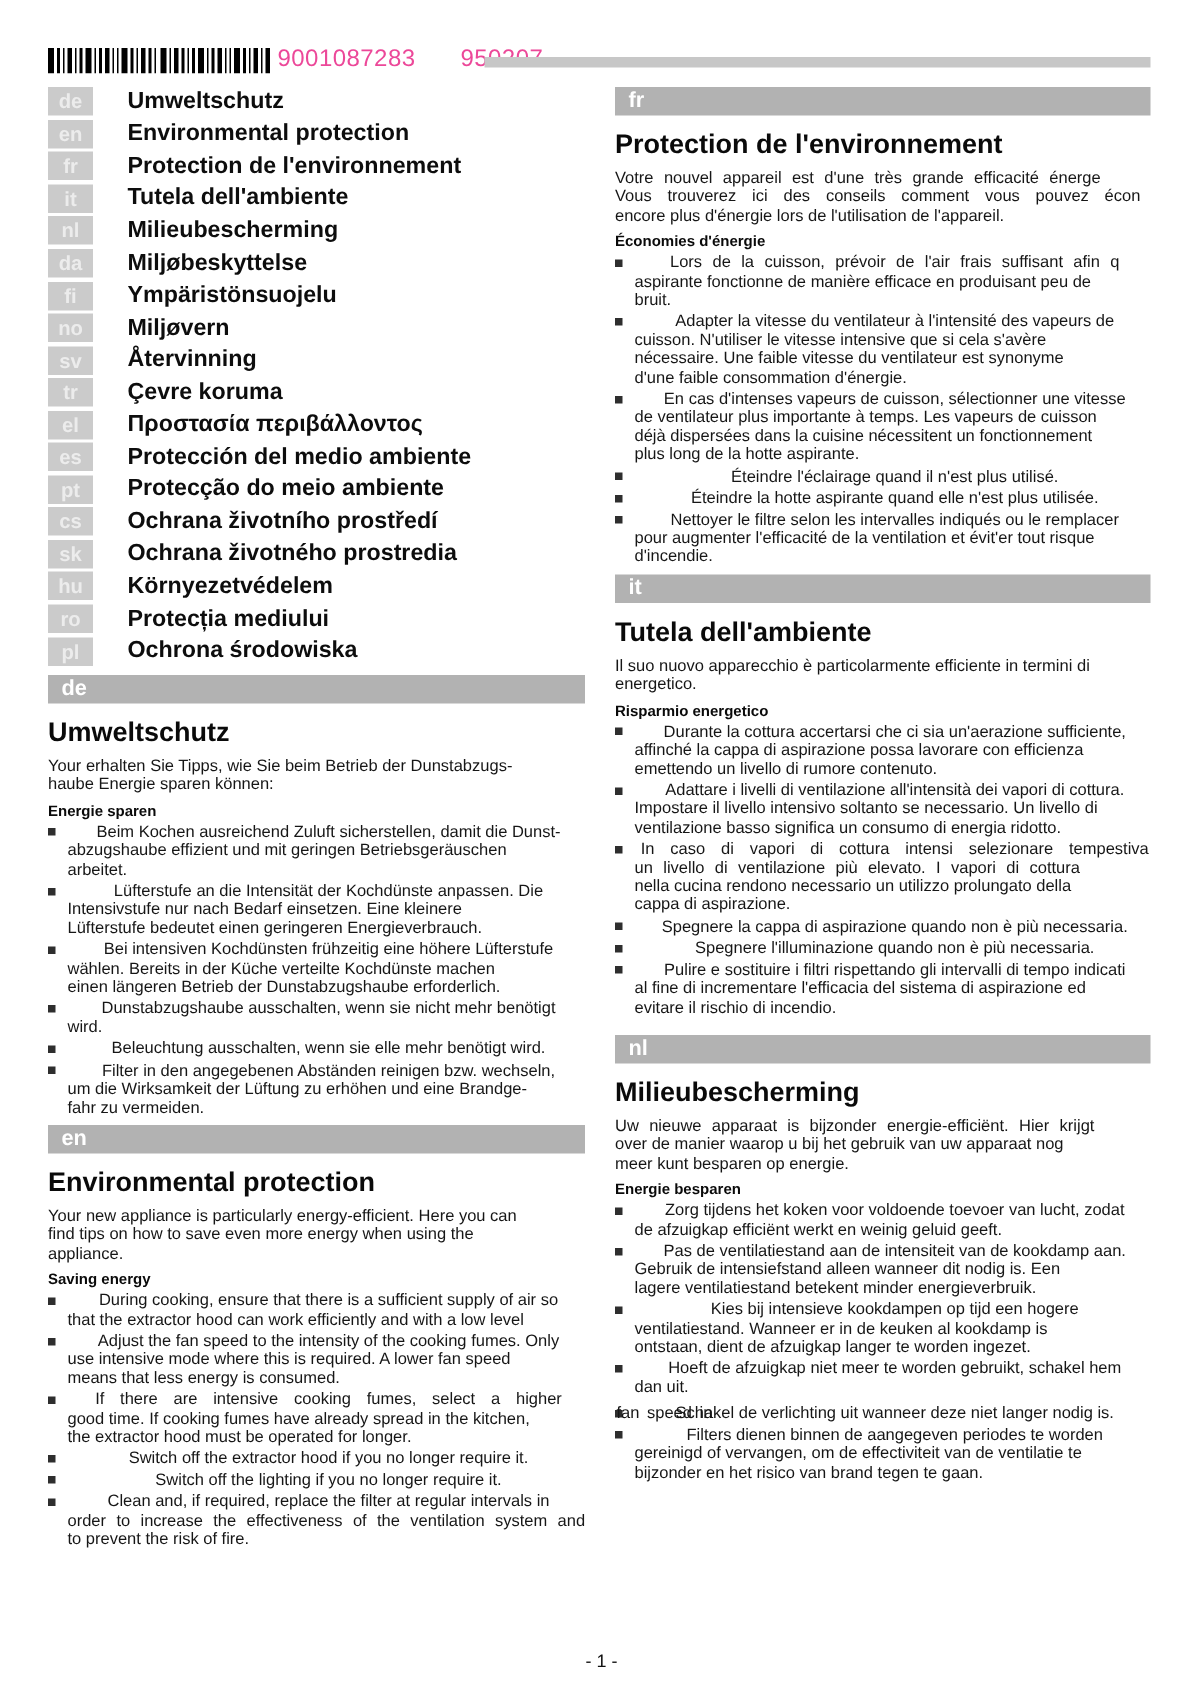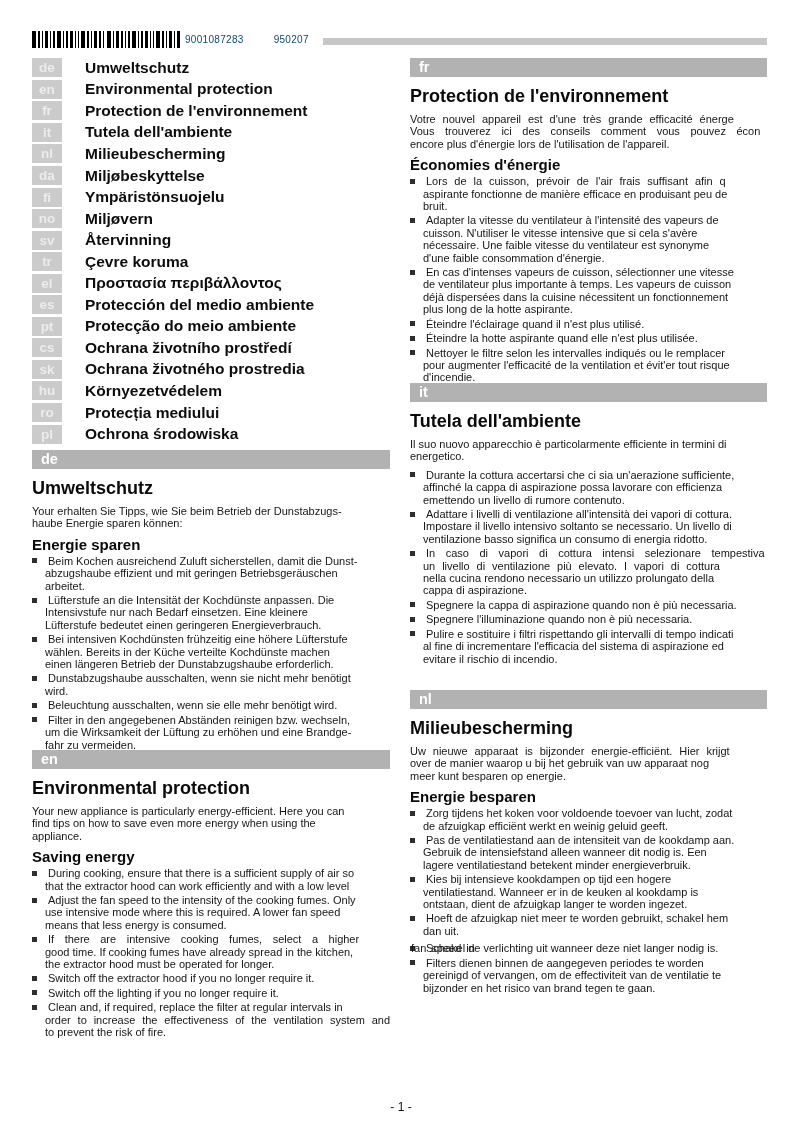--- a/index.html
+++ b/index.html
@@ -4,21 +4,21 @@
 <style>
   html,body{margin:0;padding:0;background:#e9e9e9;}
   .page{
     position:relative;width:802px;height:1134px;background:#ffffff;
     margin:0 auto;overflow:hidden;
     font-family:"Liberation Sans","DejaVu Sans",sans-serif;color:#161616;
   }
   
   .barcode-row{position:absolute;left:32px;top:31px;display:flex;align-items:center;}
   .barcode{width:148px;height:17px;display:block;}
-  .barcode-num{font-size:10px;color:#0c4a6e;margin-left:5px;letter-spacing:0.3px;}
+  .barcode-num{font-size:16px;color:#ec4899;margin-left:5px;letter-spacing:0.3px;}
   .barcode-num.second{margin-left:30px;}
   .top-right-bar{position:absolute;left:323px;top:38px;width:444px;height:7px;background:#c7c7c7;}
 
   
   .lang-index{position:absolute;left:32px;top:57px;}
   .lang-row{height:21.55px;display:flex;align-items:center;}
   .lang-badge{
     width:30px;height:19px;background:#cbcbcb;color:#ececec;
     font-weight:bold;font-size:13.5px;text-align:center;line-height:19px;
     display:inline-block;flex:0 0 auto;
@@ -31,28 +31,28 @@
   .sec-en{left:32px;top:750px;}
   .sec-fr{left:410px;top:58px;width:357px;}
   .sec-it{left:410px;top:383px;width:357px;}
   .sec-nl{left:410px;top:690px;width:357px;}
   .section-bar{
     height:19px;background:#b2b2b2;color:#ffffff;font-weight:bold;
     font-size:14.5px;line-height:19px;padding-left:9px;
   }
   .section-title{font-size:18px;font-weight:bold;margin:9px 0 6px;color:#0a0a0a;white-space:pre;}
   .intro{margin-bottom:6px;}
-  .subheading{font-size:15px;font-weight:bold;margin:0 0 2px;color:#0a0a0a;white-space:pre;}
+  .subheading{font-size:10px;font-weight:bold;margin:0 0 2px;color:#0a0a0a;white-space:pre;}
   .tline{position:relative;font-size:11px;line-height:12.4px;white-space:pre;color:#161616;}
   .stretch1{word-spacing:0.35em;}
   .stretch2{word-spacing:0.68em;}
   .bullets{}
   .bullet{position:relative;padding-left:13px;margin-bottom:2px;}
   .bullet .marker{position:absolute;left:0;top:3.5px;width:5px;height:5px;background:#2e2e2e;}
-  .bullet .tline.first{margin-left:3px;}
+  .bullet .tline.first{margin-left:3px;text-align:center;}
   .overlay-artifact{position:absolute;left:-15px;top:0;word-spacing:0.18em;color:#161616;}
   
   .sec-nl .bullets .bullet:nth-of-type(5){margin-top:5px;}
 
   .page-number{position:absolute;left:0;right:0;top:1100px;text-align:center;font-size:12px;color:#111;}
 </style>
 </head>
 <body>
 
 <div class="page">
@@ -311,20 +311,21 @@
           </div>
         </div>
       </div>
       <div class="section sec-it">
         <div class="section-bar"><span>it</span></div>
         <div class="section-title">Tutela dell'ambiente</div>
         <div class="intro">
           <div class="tline"><span>Il suo nuovo apparecchio è particolarmente efficiente in termini di</span></div>
           <div class="tline"><span>energetico.</span></div>
         </div>
+        <div class="subheading">Risparmio energetico</div>
         <div class="bullets">
           <div class="bullet">
             <span class="marker"></span>
             <div class="tline first"><span>Durante la cottura accertarsi che ci sia un'aerazione sufficiente,</span></div>
             <div class="tline"><span>affinché la cappa di aspirazione possa lavorare con efficienza</span></div>
             <div class="tline"><span>emettendo un livello di rumore contenuto.</span></div>
           </div>
           <div class="bullet">
             <span class="marker"></span>
             <div class="tline first"><span>Adattare i livelli di ventilazione all'intensità dei vapori di cottura.</span></div>

